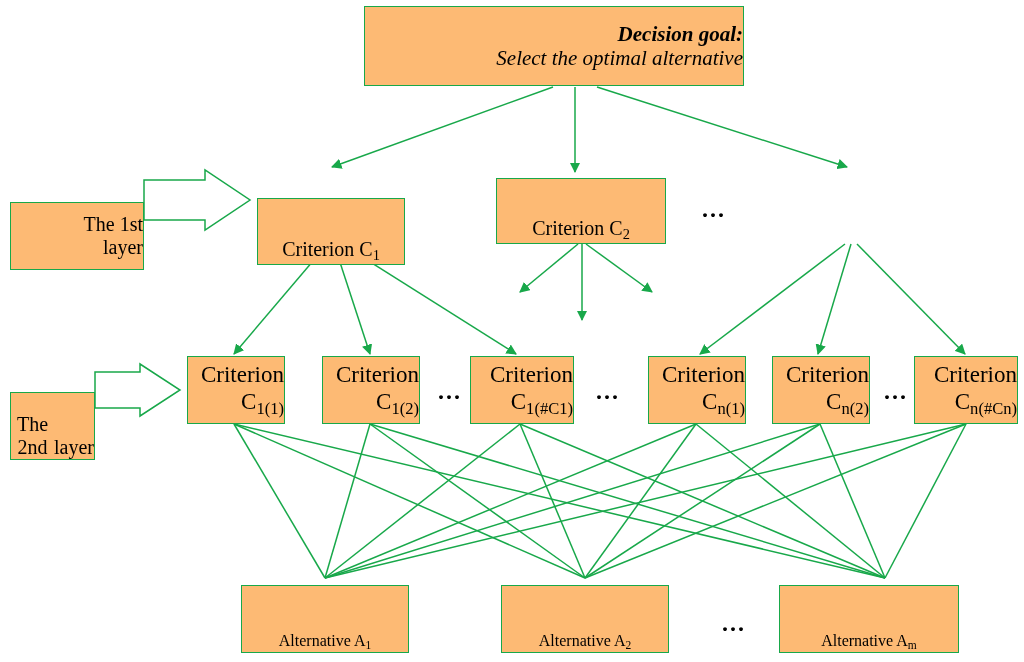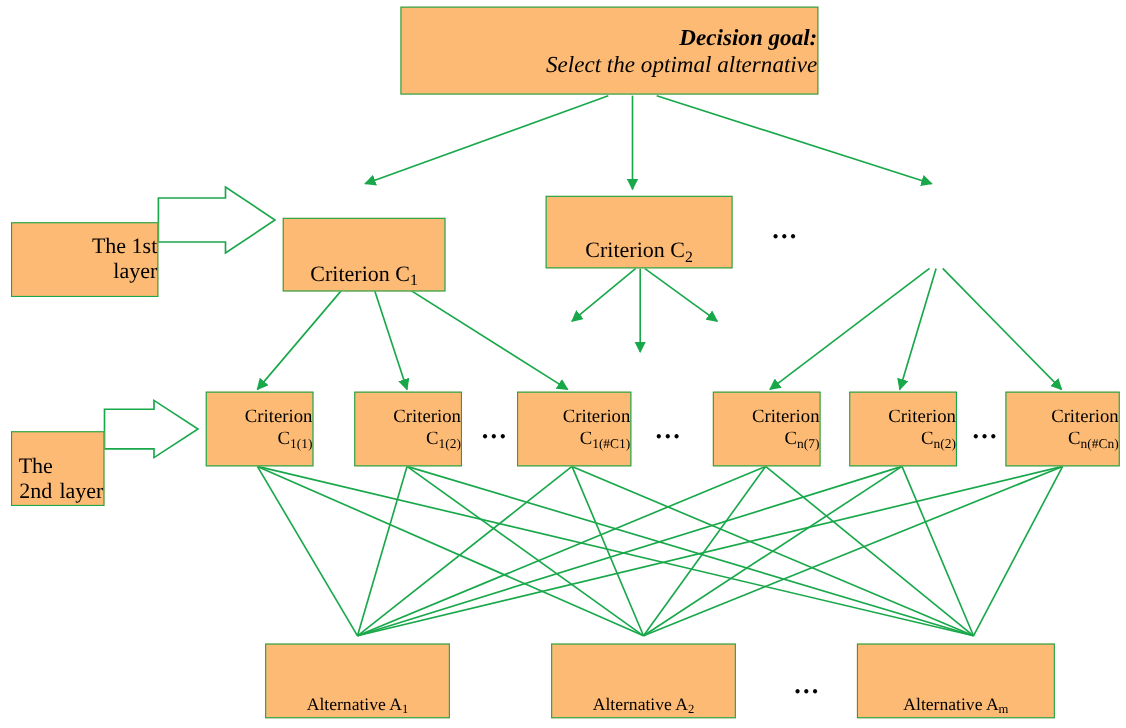--- a/index.html
+++ b/index.html
@@ -39,21 +39,21 @@
     font-style: italic;
     font-size: 21px;
   }
   .goal b {
     font-weight: bold;
   }
   .crit1 {
     font-size: 20px;
   }
   .crit2 {
-    font-size: 17px;
+    font-size: 23px;
   }
   .alt {
     font-size: 16px;
   }
   .layerbox {
     font-size: 20px;
     margin-top: 36px;
   }
   .ellipsis {
     position: absolute;
@@ -170,21 +170,21 @@
 
   <div class="node crit2" style="left:470px; top:356px; width:104px; height:68px; flex-direction:column;">
     <span class="twoline">Criterion</span>
     <span class="twoline"><span>C</span><sub>1(#C1)</sub></span>
   </div>
 
   <div class="ellipsis" style="left:588px; top:378px; width:40px;">...</div>
 
   <div class="node crit2" style="left:648px; top:356px; width:98px; height:68px; flex-direction:column;">
     <span class="twoline">Criterion</span>
-    <span class="twoline"><span>C</span><sub>n(7)</sub></span>
+    <span class="twoline"><span>C</span><sub>n(1)</sub></span>
   </div>
 
   <div class="node crit2" style="left:772px; top:356px; width:98px; height:68px; flex-direction:column;">
     <span class="twoline">Criterion</span>
     <span class="twoline"><span>C</span><sub>n(2)</sub></span>
   </div>
 
   <div class="ellipsis" style="left:876px; top:378px; width:40px;">...</div>
 
   <div class="node crit2" style="left:914px; top:356px; width:104px; height:68px; flex-direction:column;">

